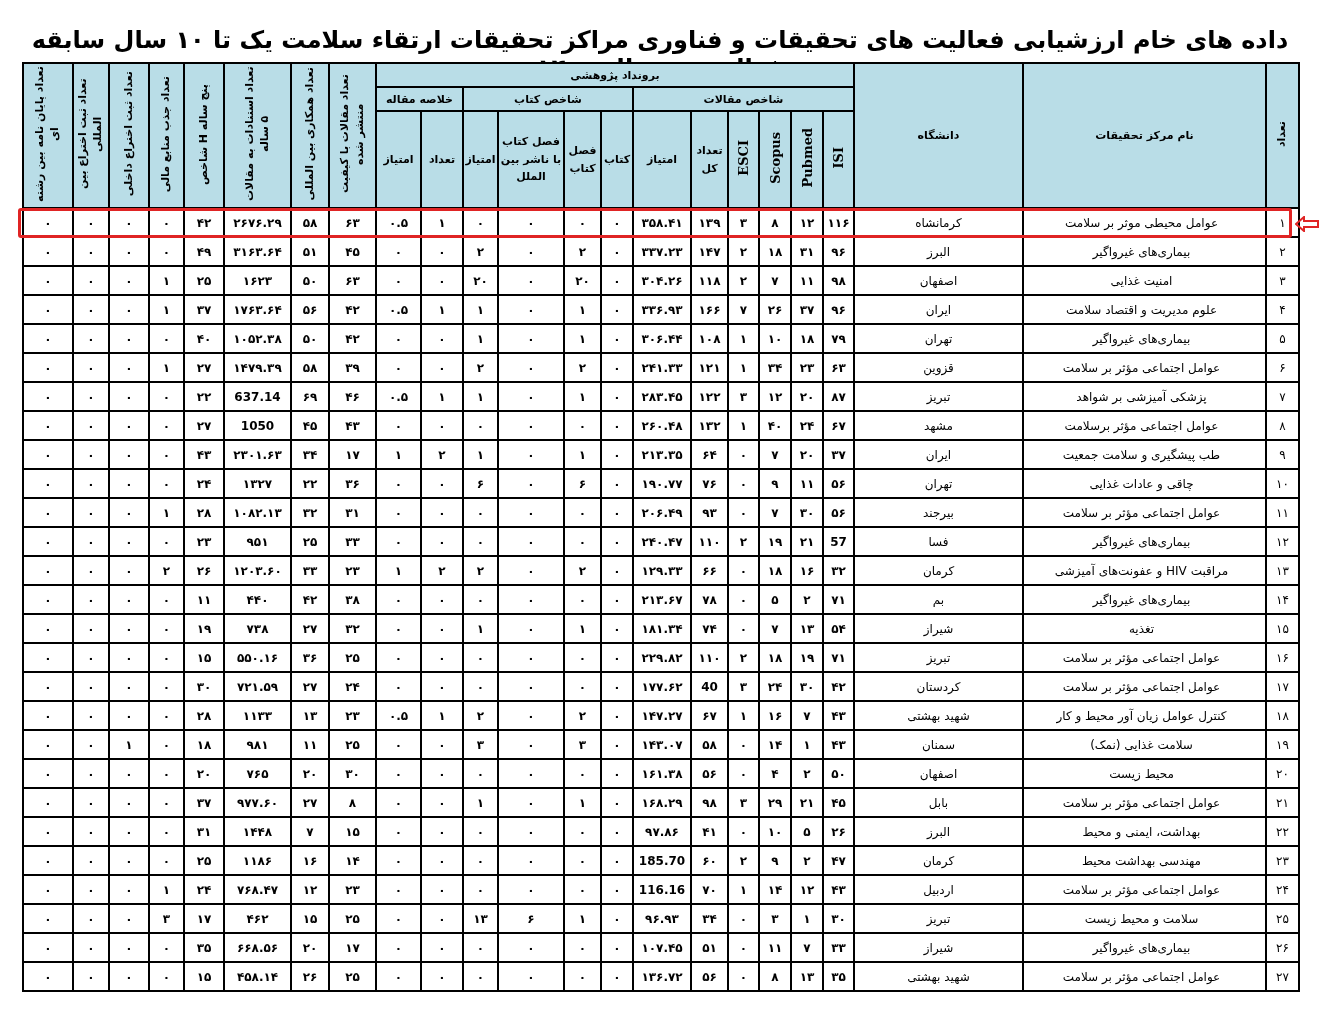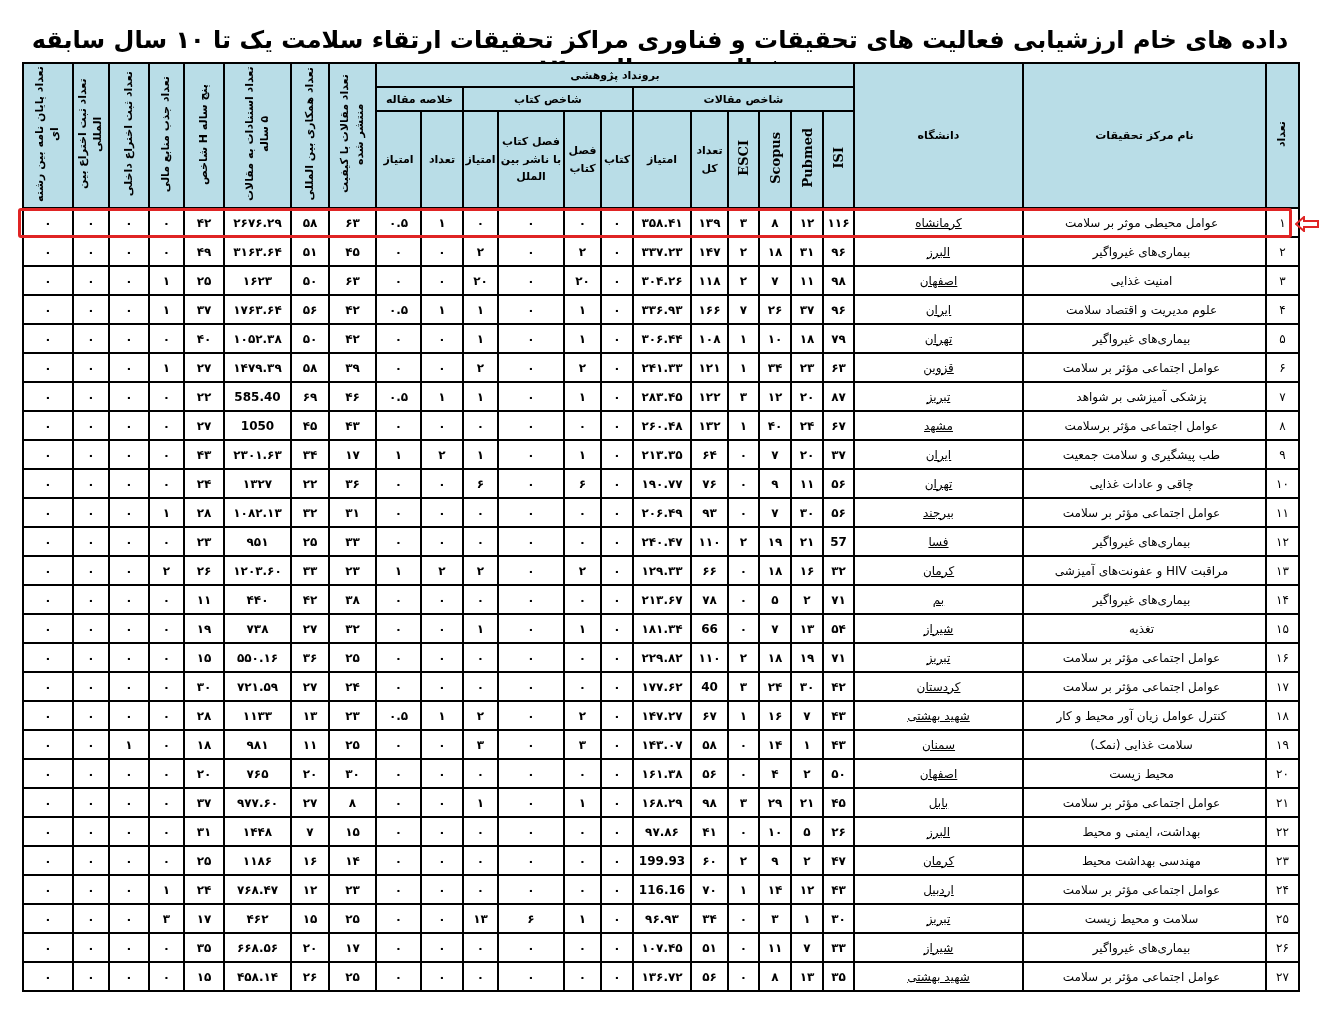--- a/index.html
+++ b/index.html
@@ -7,21 +7,21 @@
   .title { position:absolute; top:26px; left:0; width:1320px; text-align:center; font-family:"DejaVu Sans", sans-serif; font-weight:bold; font-size:24px; color:#000; direction:rtl; }
   table.grid { position:absolute; left:22px; top:62px; border-collapse:collapse; table-layout:fixed; width:1276px; }
   table.grid td, table.grid th { border:2px solid #000; padding:0; text-align:center; vertical-align:middle; font-size:12px; color:#000; overflow:hidden; }
   table.grid th { background:#b9dde7; font-weight:bold; font-size:11px; }
   th.vert > span { display:inline-block; writing-mode:vertical-rl; transform:rotate(180deg); white-space:normal; max-height:140px; line-height:1.35; font-size:11px; }
   th.vert-en > span { display:inline-block; writing-mode:vertical-rl; transform:rotate(180deg); font-family:"DejaVu Serif", serif; font-size:13px; font-weight:bold; }
   th.lbl { direction:rtl; font-size:11px; line-height:1.6; }
   th.group { height:22px; font-size:11px; }
   tr.datarow td { height:27px; font-size:12px; }
   td.name { text-align:right; direction:rtl; padding-right:6px !important; font-size:12px;margin-top:6px; }
-  td.uni { direction:rtl; font-size:12px;text-decoration:underline; }
+  td.uni { direction:rtl; font-size:12px; }
   td.num { font-weight:bold; }
   .highlight { position:absolute; left:18px; top:208px; width:1274px; height:30px; border:3px solid #e02424; border-radius:3px; pointer-events:none; box-sizing:border-box; }
   .arrow { position:absolute; left:1295px; top:216px; width:24px; height:16px; }
 </style>
 </head>
 <body>
 
 <div class="title">داده های خام ارزشیابی فعالیت های تحقیقات و فناوری مراکز تحقیقات ارتقاء سلامت یک تا ۱۰ سال سابقه فعالیت در سال ۱۴۰۰</div>
 
 <table class="grid">
@@ -235,21 +235,21 @@
         <td class="uni">قزوین</td>
         <td class="name">عوامل اجتماعی مؤثر بر سلامت</td>
         <td>۶</td>
       </tr>
       <tr class="datarow">
         <td class="num">۰</td>
         <td class="num">۰</td>
         <td class="num">۰</td>
         <td class="num">۰</td>
         <td class="num">۲۲</td>
-        <td class="num">585.40</td>
+        <td class="num">637.14</td>
         <td class="num">۶۹</td>
         <td class="num">۴۶</td>
         <td class="num">۰.۵</td>
         <td class="num">۱</td>
         <td class="num">۱</td>
         <td class="num">۰</td>
         <td class="num">۱</td>
         <td class="num">۰</td>
         <td class="num">۲۸۳.۴۵</td>
         <td class="num">۱۲۲</td>
@@ -445,21 +445,21 @@
         <td class="num">۷۳۸</td>
         <td class="num">۲۷</td>
         <td class="num">۳۲</td>
         <td class="num">۰</td>
         <td class="num">۰</td>
         <td class="num">۱</td>
         <td class="num">۰</td>
         <td class="num">۱</td>
         <td class="num">۰</td>
         <td class="num">۱۸۱.۳۴</td>
-        <td class="num">66</td>
+        <td class="num">۷۴</td>
         <td class="num">۰</td>
         <td class="num">۷</td>
         <td class="num">۱۳</td>
         <td class="num">۵۴</td>
         <td class="uni">شیراز</td>
         <td class="name">تغذیه</td>
         <td>۱۵</td>
       </tr>
       <tr class="datarow">
         <td class="num">۰</td>
@@ -644,21 +644,21 @@
         <td class="num">۲۵</td>
         <td class="num">۱۱۸۶</td>
         <td class="num">۱۶</td>
         <td class="num">۱۴</td>
         <td class="num">۰</td>
         <td class="num">۰</td>
         <td class="num">۰</td>
         <td class="num">۰</td>
         <td class="num">۰</td>
         <td class="num">۰</td>
-        <td class="num">199.93</td>
+        <td class="num">185.70</td>
         <td class="num">۶۰</td>
         <td class="num">۲</td>
         <td class="num">۹</td>
         <td class="num">۲</td>
         <td class="num">۴۷</td>
         <td class="uni">کرمان</td>
         <td class="name">مهندسی بهداشت محیط</td>
         <td>۲۳</td>
       </tr>
       <tr class="datarow">

